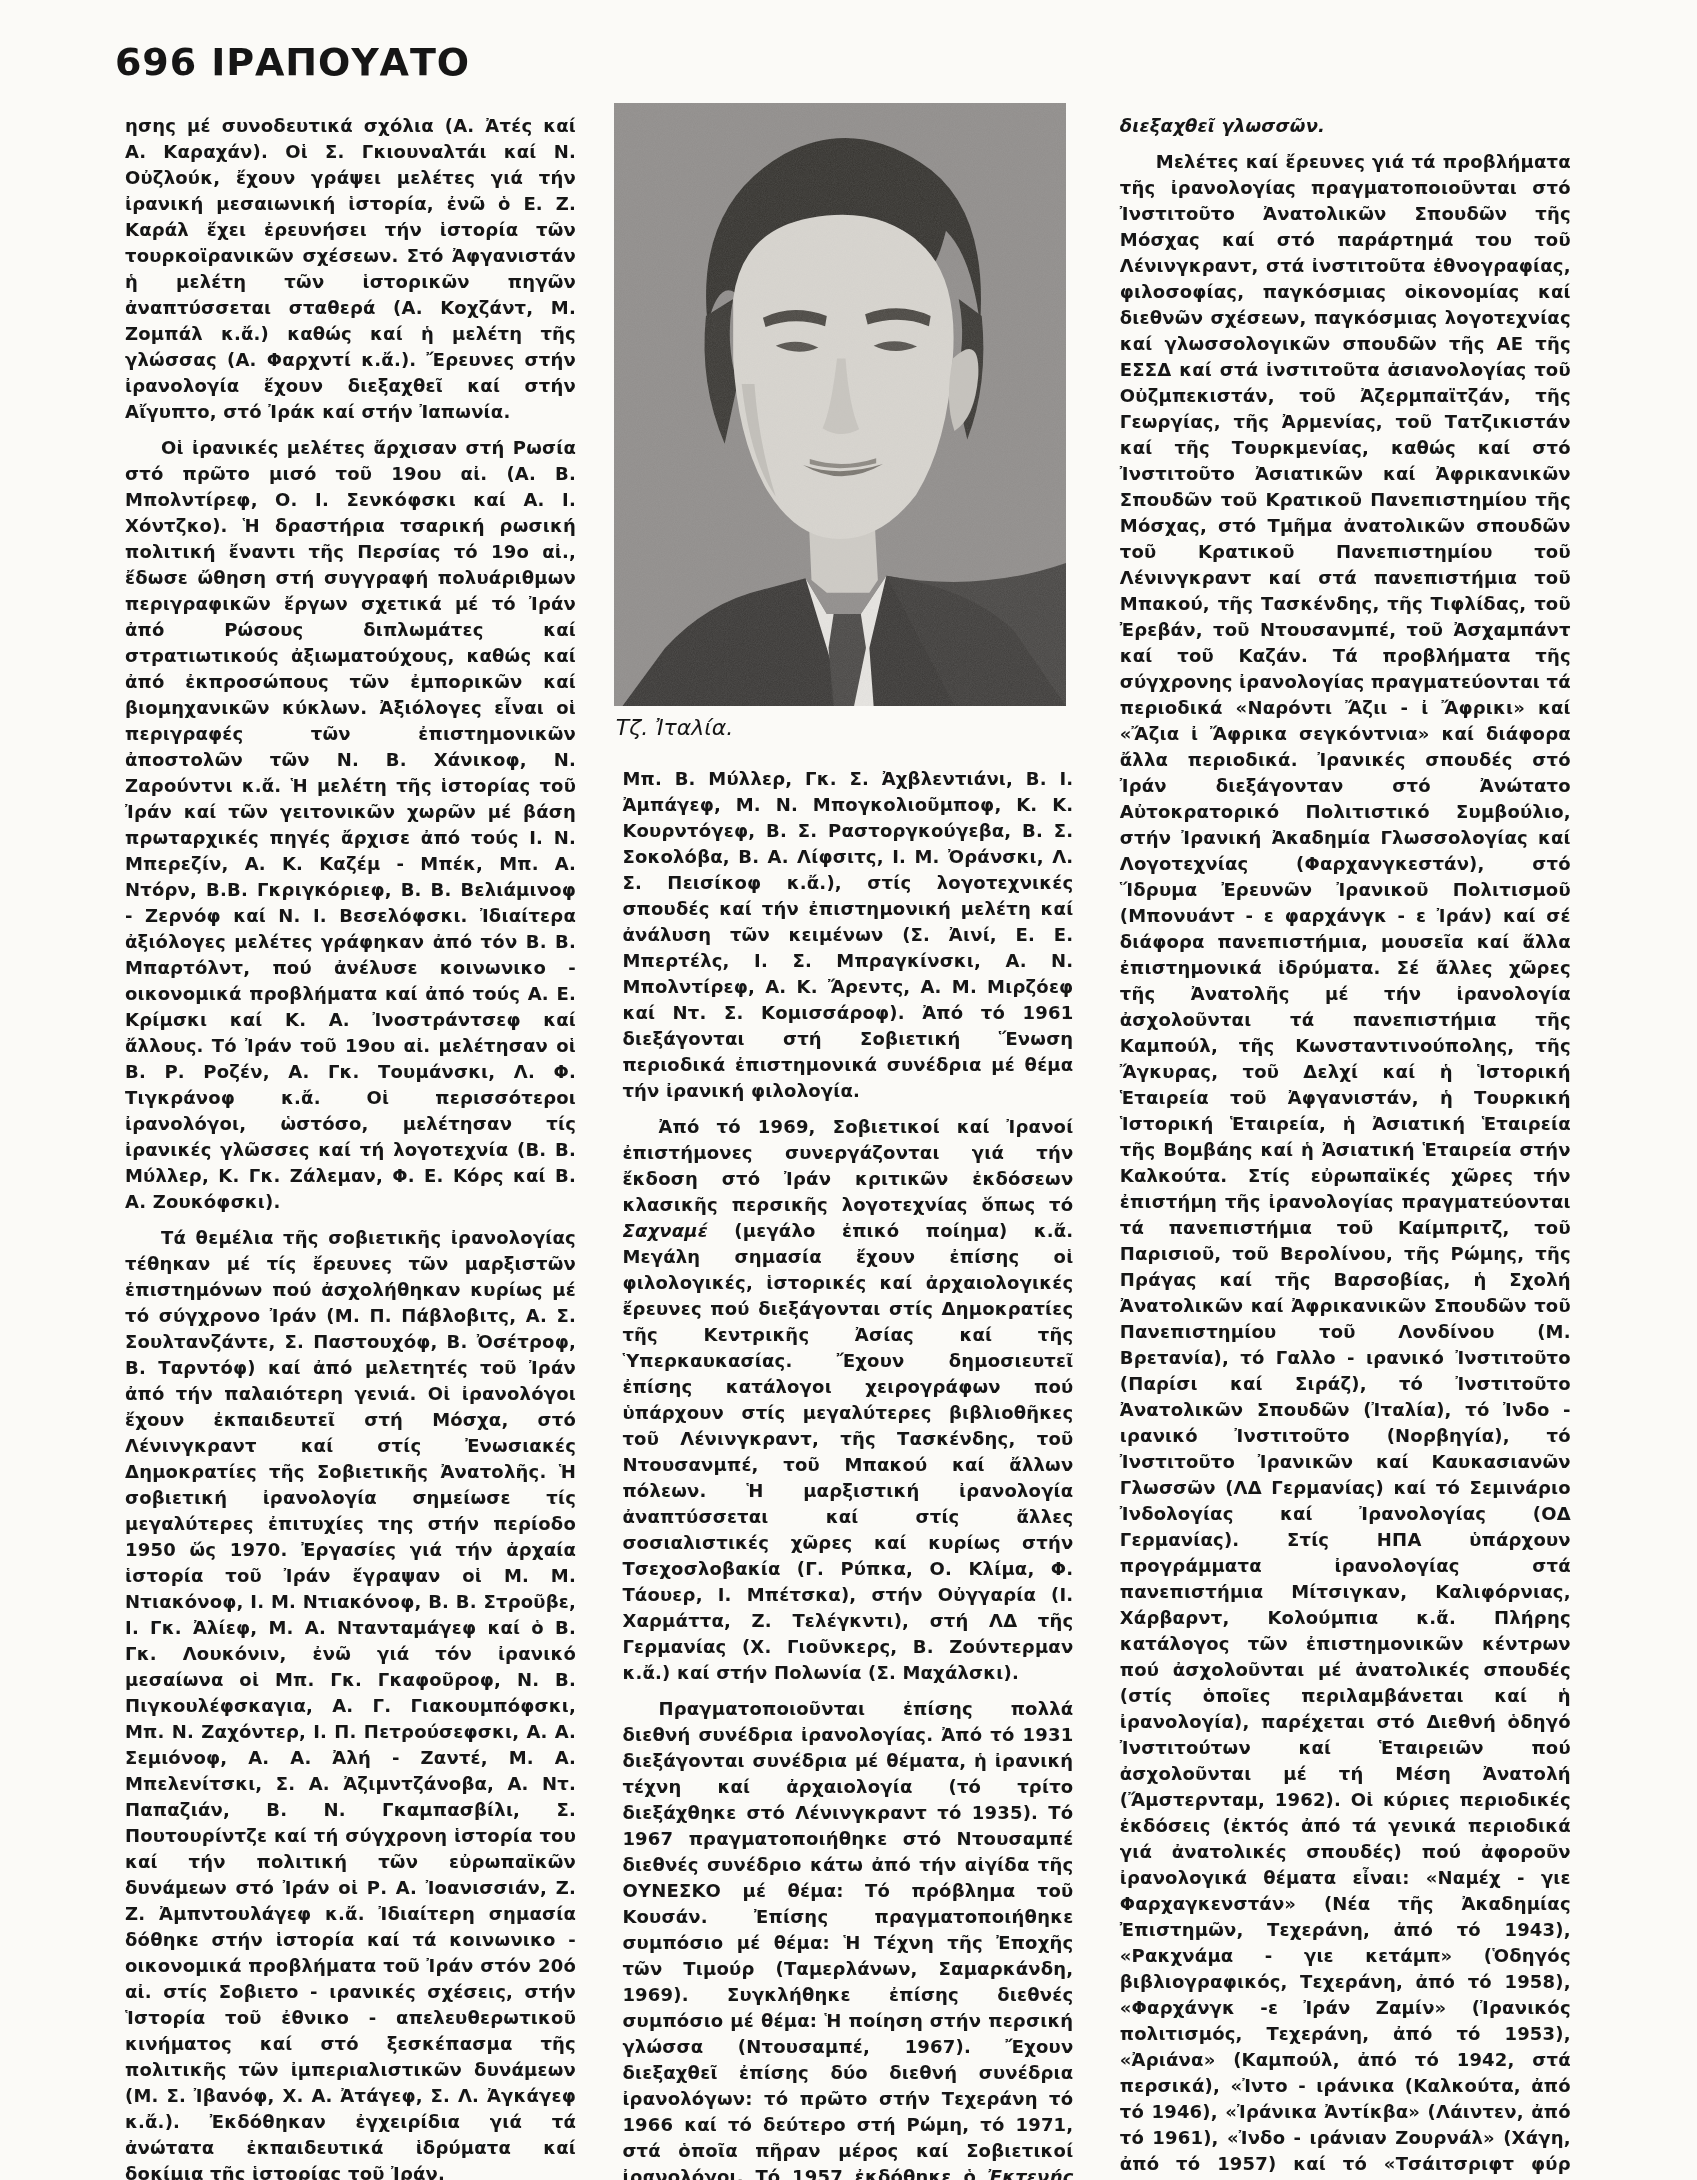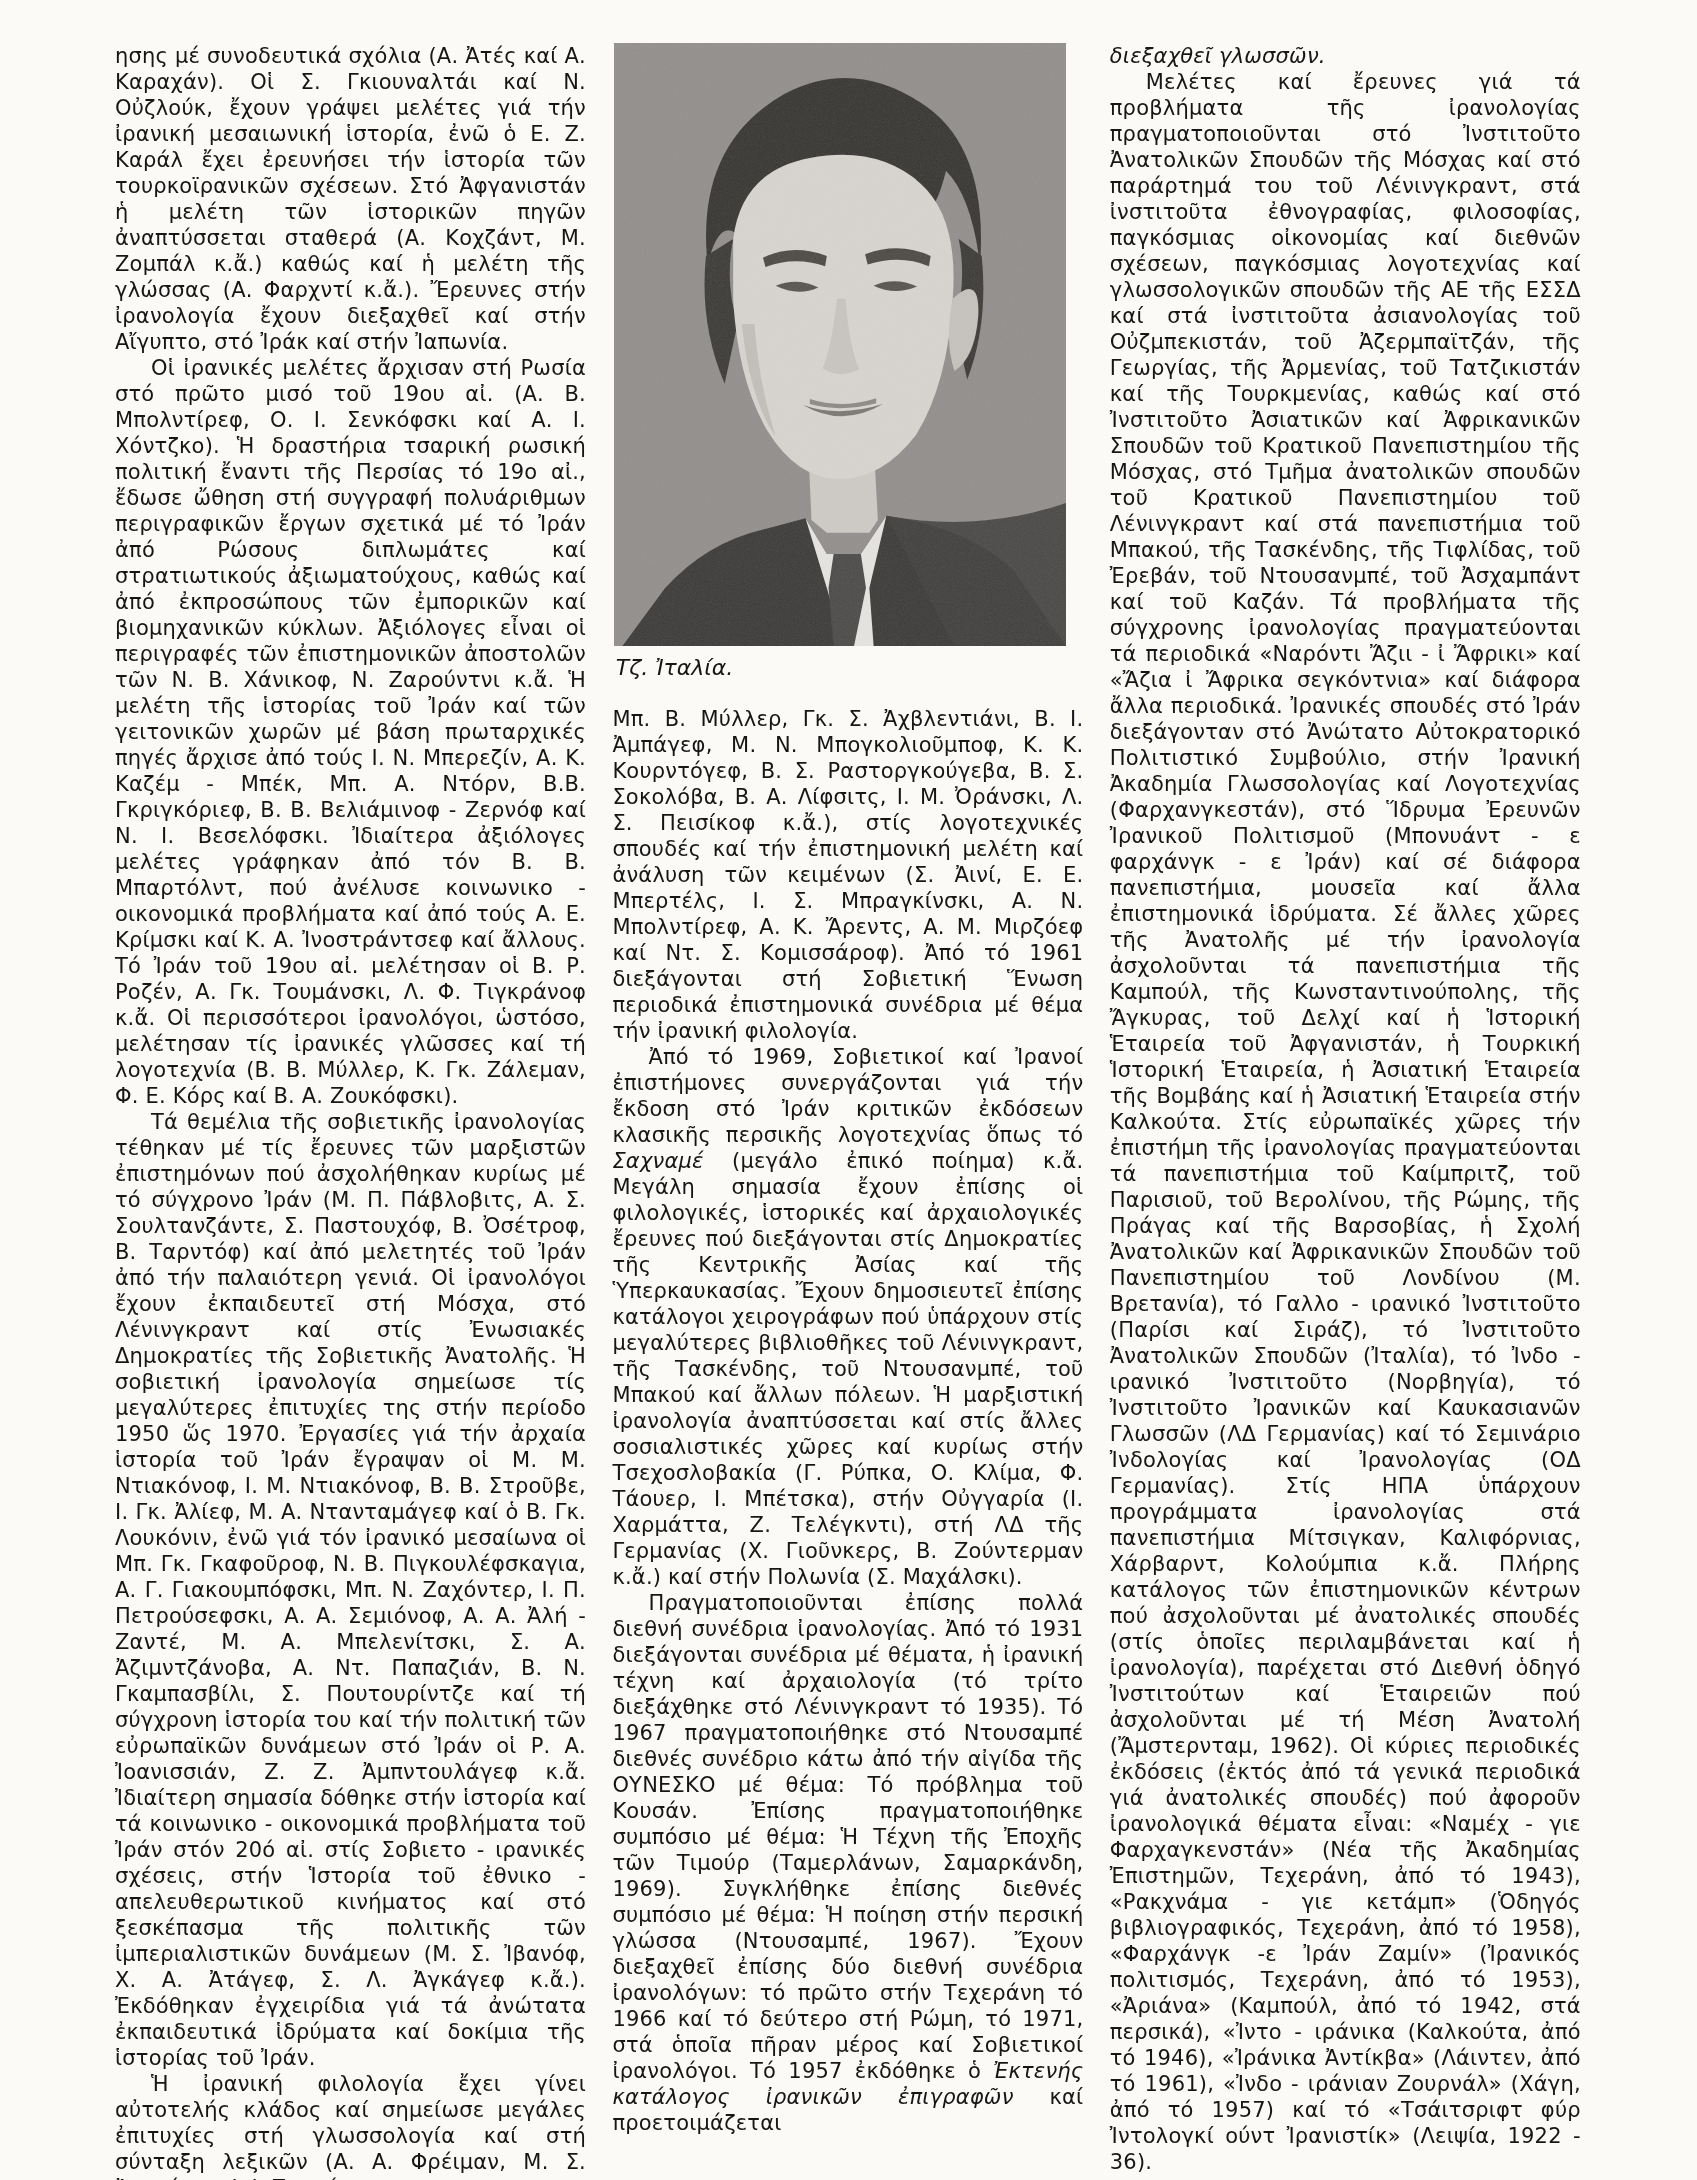--- a/index.html
+++ b/index.html
@@ -26,25 +26,26 @@
   .columns{
     display:flex;
     gap:26.4px;
     align-items:flex-start;
   }
   .column{
     width:471px;
     flex:0 0 471px;
   }
   .para{
-    margin:0;
-    font-size:21px;
+    margin:10px;
+    font-size:18px;
     line-height:26px;
     text-align:justify;
     letter-spacing:0.2px;
+    font-weight:bold;
   }
   .para.indent{text-indent:36px;}
   .italic{font-style:italic;}
   figure.photo{
     margin:0 0 0 1.7px;
     width:452px;
   }
   .photo-frame{
     width:452px;height:603px;
     display:block;
@@ -54,20 +55,21 @@
     font-style:italic;
     font-size:22px;
     margin:8.5px 0 25.6px 1.7px;
     line-height:1.2;
   }
 </style>
 </head>
 <body>
 
 <div class="page">
+  <h1 class="page-header">696 ΙΡΑΠΟΥΑΤΟ</h1>
 
   <div class="columns">
 
     <div class="column">
         <p class="para"><span>ησης μέ συνοδευτικά σχόλια (Α. Ἀτές καί Α. Καραχάν). Οἱ Σ. Γκιουναλτάι καί Ν. Οὐζλούκ, ἔχουν γράψει μελέτες γιά τήν ἰρανική μεσαιωνική ἱστορία, ἐνῶ ὁ Ε. Ζ. Καράλ ἔχει ἐρευνήσει τήν ἱστορία τῶν τουρκοϊρανικῶν σχέσεων. Στό Ἀφγανιστάν ἡ μελέτη τῶν ἱστορικῶν πηγῶν ἀναπτύσσεται σταθερά (Α. Κοχζάντ, Μ. Ζομπάλ κ.ἄ.) καθώς καί ἡ μελέτη τῆς γλώσσας (Α. Φαρχντί κ.ἄ.). Ἔρευνες στήν ἰρανολογία ἔχουν διεξαχθεῖ καί στήν Αἴγυπτο, στό Ἰράκ καί στήν Ἰαπωνία.</span></p>
         <p class="para indent"><span>Οἱ ἰρανικές μελέτες ἄρχισαν στή Ρωσία στό πρῶτο μισό τοῦ 19ου αἰ. (Α. Β. Μπολντίρεφ, Ο. Ι. Σενκόφσκι καί Α. Ι. Χόντζκο). Ἡ δραστήρια τσαρική ρωσική πολιτική ἔναντι τῆς Περσίας τό 19ο αἰ., ἔδωσε ὤθηση στή συγγραφή πολυάριθμων περιγραφικῶν ἔργων σχετικά μέ τό Ἰράν ἀπό Ρώσους διπλωμάτες καί στρατιωτικούς ἀξιωματούχους, καθώς καί ἀπό ἐκπροσώπους τῶν ἐμπορικῶν καί βιομηχανικῶν κύκλων. Ἀξιόλογες εἶναι οἱ περιγραφές τῶν ἐπιστημονικῶν ἀποστολῶν τῶν Ν. Β. Χάνικοφ, Ν. Ζαρούντνι κ.ἄ. Ἡ μελέτη τῆς ἱστορίας τοῦ Ἰράν καί τῶν γειτονικῶν χωρῶν μέ βάση πρωταρχικές πηγές ἄρχισε ἀπό τούς Ι. Ν. Μπερεζίν, Α. Κ. Καζέμ - Μπέκ, Μπ. Α. Ντόρν, Β.Β. Γκριγκόριεφ, Β. Β. Βελιάμινοφ - Ζερνόφ καί Ν. Ι. Βεσελόφσκι. Ἰδιαίτερα ἀξιόλογες μελέτες γράφηκαν ἀπό τόν Β. Β. Μπαρτόλντ, πού ἀνέλυσε κοινωνικο - οικονομικά προβλήματα καί ἀπό τούς Α. Ε. Κρίμσκι καί Κ. Α. Ἰνοστράντσεφ καί ἄλλους. Τό Ἰράν τοῦ 19ου αἰ. μελέτησαν οἱ Β. Ρ. Ροζέν, Α. Γκ. Τουμάνσκι, Λ. Φ. Τιγκράνοφ κ.ἄ. Οἱ περισσότεροι ἰρανολόγοι, ὡστόσο, μελέτησαν τίς ἰρανικές γλῶσσες καί τή λογοτεχνία (Β. Β. Μύλλερ, Κ. Γκ. Ζάλεμαν, Φ. Ε. Κόρς καί Β. Α. Ζουκόφσκι).</span></p>
         <p class="para indent"><span>Τά θεμέλια τῆς σοβιετικῆς ἰρανολογίας τέθηκαν μέ τίς ἔρευνες τῶν μαρξιστῶν ἐπιστημόνων πού ἀσχολήθηκαν κυρίως μέ τό σύγχρονο Ἰράν (Μ. Π. Πάβλοβιτς, Α. Σ. Σουλτανζάντε, Σ. Παστουχόφ, Β. Ὀσέτροφ, Β. Ταρντόφ) καί ἀπό μελετητές τοῦ Ἰράν ἀπό τήν παλαιότερη γενιά. Οἱ ἰρανολόγοι ἔχουν ἐκπαιδευτεῖ στή Μόσχα, στό Λένινγκραντ καί στίς Ἐνωσιακές Δημοκρατίες τῆς Σοβιετικῆς Ἀνατολῆς. Ἡ σοβιετική ἰρανολογία σημείωσε τίς μεγαλύτερες ἐπιτυχίες της στήν περίοδο 1950 ὥς 1970. Ἐργασίες γιά τήν ἀρχαία ἱστορία τοῦ Ἰράν ἔγραψαν οἱ Μ. Μ. Ντιακόνοφ, Ι. Μ. Ντιακόνοφ, Β. Β. Στροῦβε, Ι. Γκ. Ἀλίεφ, Μ. Α. Ντανταμάγεφ καί ὁ Β. Γκ. Λουκόνιν, ἐνῶ γιά τόν ἰρανικό μεσαίωνα οἱ Μπ. Γκ. Γκαφοῦροφ, Ν. Β. Πιγκουλέφσκαγια, Α. Γ. Γιακουμπόφσκι, Μπ. Ν. Ζαχόντερ, Ι. Π. Πετρούσεφσκι, Α. Α. Σεμιόνοφ, Α. Α. Ἀλή - Ζαντέ, Μ. Α. Μπελενίτσκι, Σ. Α. Ἀζιμντζάνοβα, Α. Ντ. Παπαζιάν, Β. Ν. Γκαμπασβίλι, Σ. Πουτουρίντζε καί τή σύγχρονη ἱστορία του καί τήν πολιτική τῶν εὐρωπαϊκῶν δυνάμεων στό Ἰράν οἱ Ρ. Α. Ἰοανισσιάν, Ζ. Ζ. Ἀμπντουλάγεφ κ.ἄ. Ἰδιαίτερη σημασία δόθηκε στήν ἱστορία καί τά κοινωνικο - οικονομικά προβλήματα τοῦ Ἰράν στόν 20ό αἰ. στίς Σοβιετο - ιρανικές σχέσεις, στήν Ἱστορία τοῦ ἐθνικο - απελευθερωτικοῦ κινήματος καί στό ξεσκέπασμα τῆς πολιτικῆς τῶν ἰμπεριαλιστικῶν δυνάμεων (Μ. Σ. Ἰβανόφ, Χ. Α. Ἀτάγεφ, Σ. Λ. Ἀγκάγεφ κ.ἄ.). Ἐκδόθηκαν ἐγχειρίδια γιά τά ἀνώτατα ἐκπαιδευτικά ἱδρύματα καί δοκίμια τῆς ἱστορίας τοῦ Ἰράν.</span></p>
         <p class="para indent"><span>Ἡ ἰρανική φιλολογία ἔχει γίνει αὐτοτελής κλάδος καί σημείωσε μεγάλες ἐπιτυχίες στή γλωσσολογία καί στή σύνταξη λεξικῶν (Α. Α. Φρέιμαν, Μ. Σ. Ἀντρέγεφ, Ι. Ι. Ζαρούμπιν,</span></p>
       </div>
 

